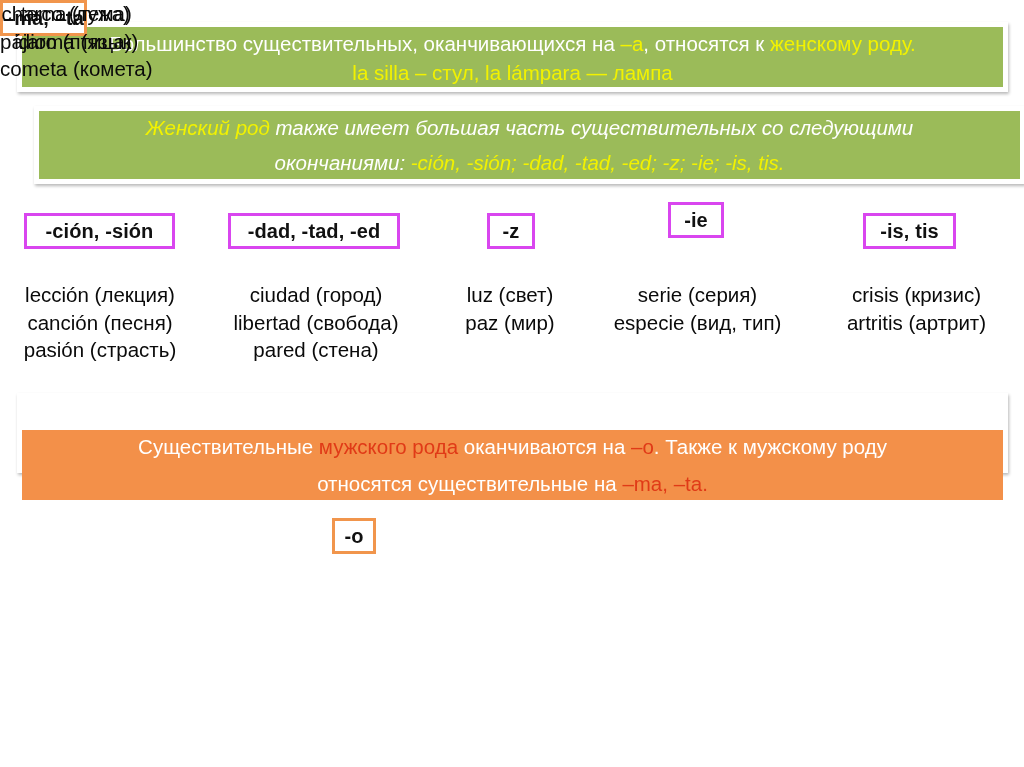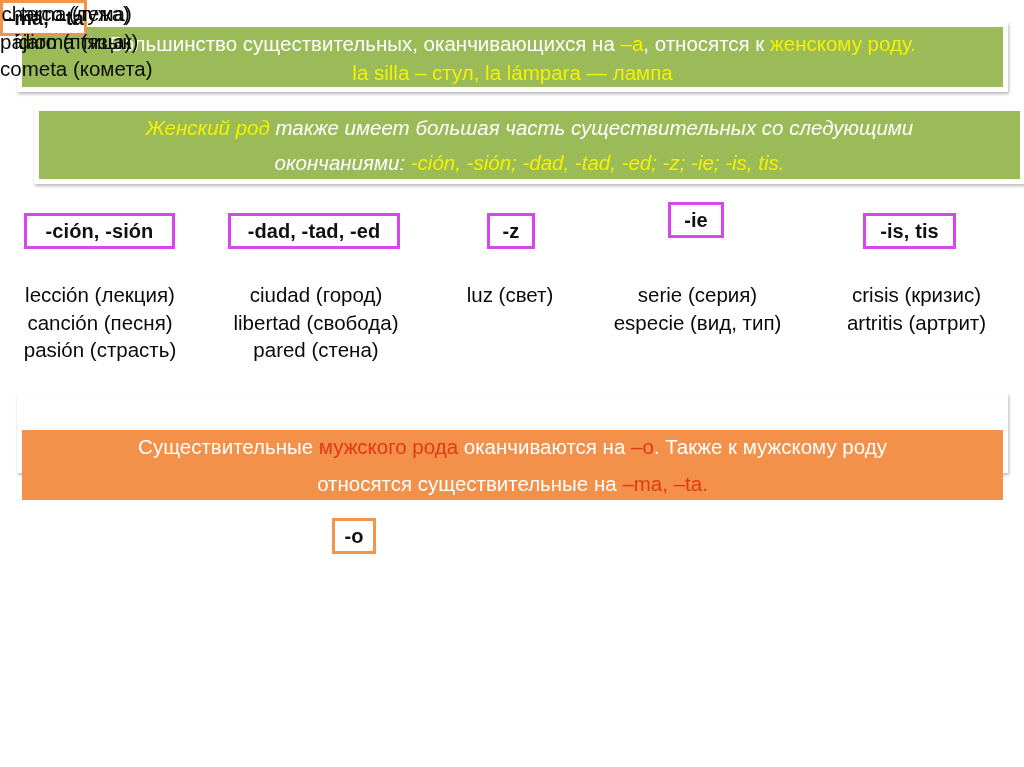--- a/index.html
+++ b/index.html
@@ -127,20 +127,21 @@
   <div>canción (песня)</div>
   <div>pasión (страсть)</div>
 </div>
 <div class="wordlist" id="words-dad">
   <div>ciudad (город)</div>
   <div>libertad (свобода)</div>
   <div>pared (стена)</div>
 </div>
 <div class="wordlist" id="words-z">
   <div>luz (свет)</div>
+  <div>paz (мир)</div>
 </div>
 <div class="wordlist" id="words-ie">
   <div>serie (серия)</div>
   <div>especie (вид, тип)</div>
 </div>
 <div class="wordlist" id="words-is">
   <div>crisis (кризис)</div>
   <div>artritis (артрит)</div>
 </div>
 

